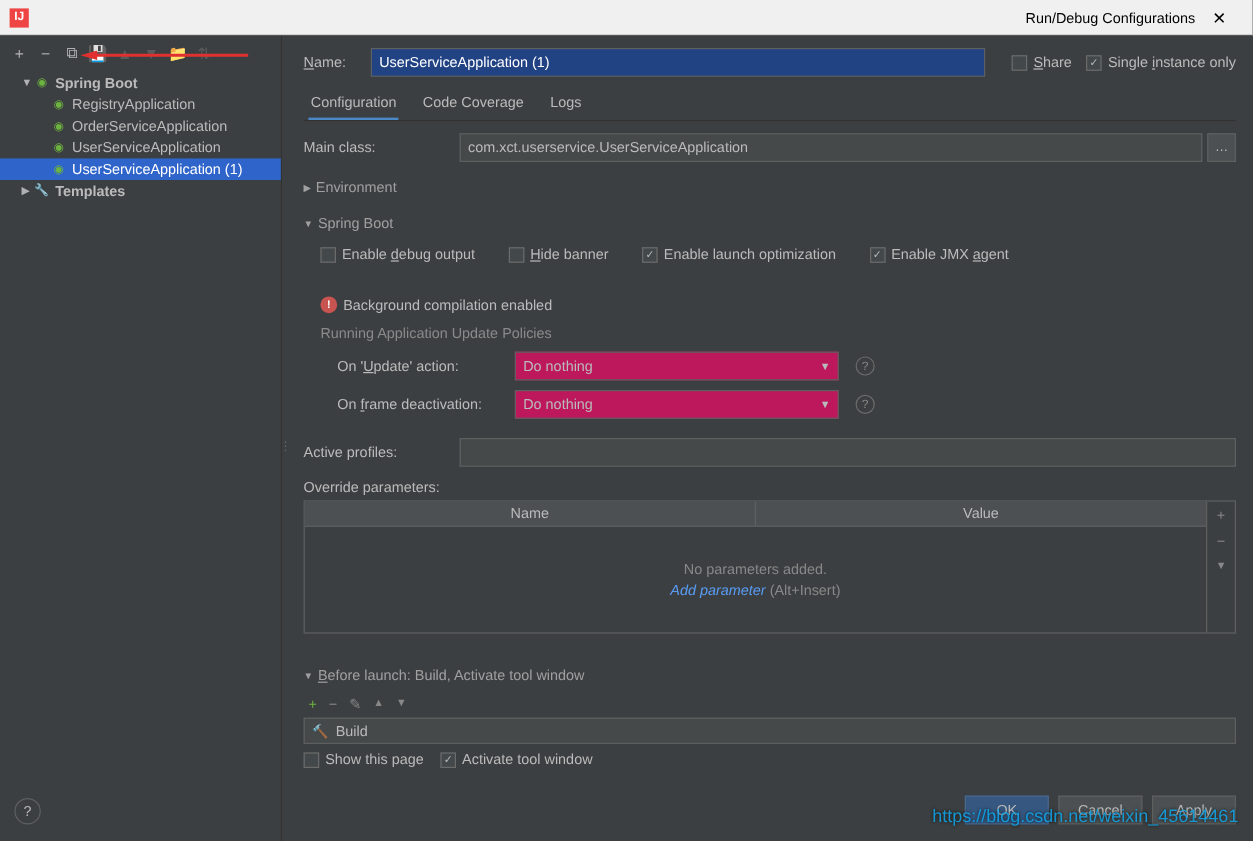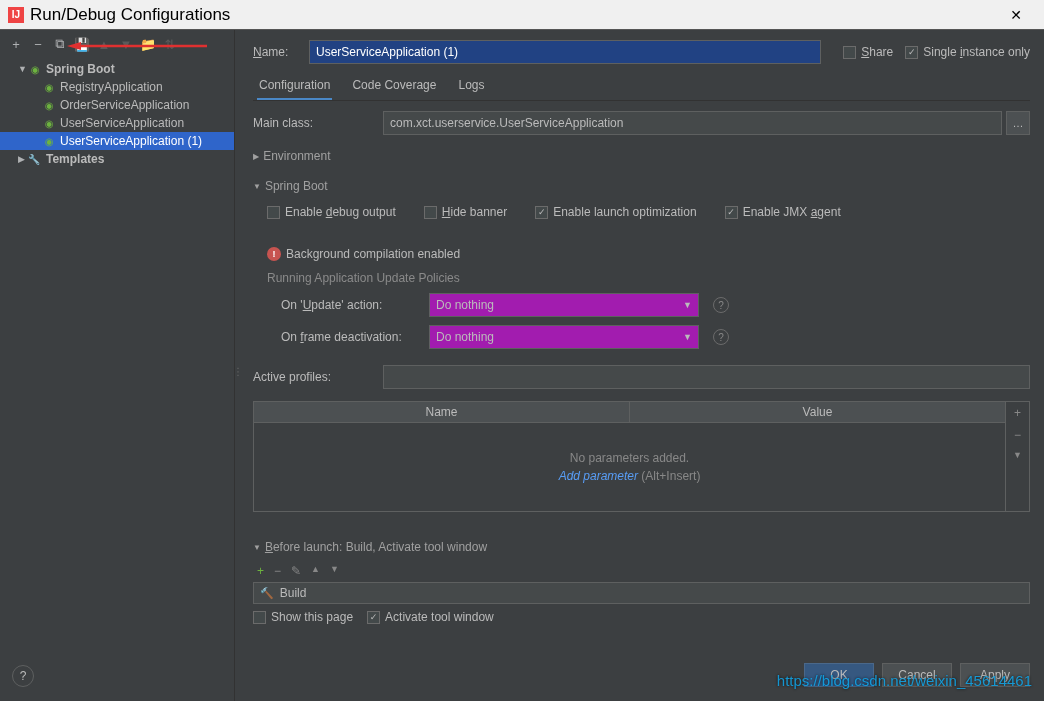--- a/index.html
+++ b/index.html
@@ -1,19 +1,19 @@
 <!DOCTYPE html>
 <html><head>
 <meta charset="utf-8">
 <style>
 * { margin: 0; padding: 0; box-sizing: border-box; font-family: "Segoe UI", Arial, sans-serif; font-size: 12px; }
 body { background: #3c3f41; color: #bbbbbb; width: 1044px; height: 701px; overflow: hidden; }
 .titlebar { height: 30px; background: #f0f0f0; color: #000; display: flex; align-items: center; padding: 0 8px; border-bottom: 1px solid #555; }
 .titlebar .icon { width: 16px; height: 16px; background: #ef4444; margin-right: 6px; display: inline-flex; align-items: center; justify-content: center; color: #fff; font-size: 10px; font-weight: bold; }
-.titlebar .title { flex: 1; font-size: 17px; }
+.titlebar .title { flex: 1; font-size: 12px; text-align: right; }
 .titlebar .close { width: 40px; text-align: center; font-size: 14px; cursor: pointer; }
 .dialog-body { display: flex; height: calc(100% - 30px); background: #3c3f41; position: relative; }
 .left-panel { width: 235px; background: #3c3f41; border-right: 1px solid #323232; display: flex; flex-direction: column; }
 .toolbar { height: 28px; display: flex; align-items: center; padding: 0 6px; gap: 2px; position: relative; }
 .toolbar .tbtn { width: 20px; height: 20px; display: inline-flex; align-items: center; justify-content: center; color: #afb1b3; cursor: pointer; font-size: 13px; }
 .toolbar .tbtn.disabled { color: #5a5a5a; }
 .arrow-annotation { position: absolute; left: 67px; top: 12px; width: 140px; height: 20px; pointer-events: none; z-index: 5; }
 .tree { flex: 1; padding-top: 2px; }
 .tree-node { display: flex; align-items: center; height: 18px; padding-left: 6px; cursor: pointer; }
 .tree-node.level1 { padding-left: 18px; }
@@ -39,21 +39,21 @@
 .text-input { flex: 1; background: #45494a; border: 1px solid #5e6060; color: #bbb; height: 24px; padding: 0 6px; }
 .browse-btn { width: 24px; height: 24px; background: #4c5052; border: 1px solid #5e6060; margin-left: 4px; display: inline-flex; align-items: center; justify-content: center; cursor: pointer; font-size: 11px; }
 .section-header { display: flex; align-items: center; gap: 4px; margin: 6px 0; color: #a0a0a0; cursor: pointer; }
 .section-header .tri { font-size: 8px; }
 .sb-options { display: flex; align-items: center; gap: 28px; margin: 6px 0 10px 14px; flex-wrap: wrap; }
 .cb-label { display: flex; align-items: center; gap: 5px; cursor: pointer; }
 .warn-icon { width: 14px; height: 14px; background: #c75450; border-radius: 50%; display: inline-flex; align-items: center; justify-content: center; color: #fff; font-size: 9px; font-weight: bold; }
 .subsection-title { margin-left: 14px; color: #8a8a8a; margin-bottom: 8px; }
 .update-row { display: flex; align-items: center; margin-left: 28px; margin-bottom: 8px; gap: 8px; }
 .update-row .ulbl { width: 140px; }
-.combo { width: 270px; height: 24px; background: #a21caf; border: 1px solid #5e6060; display: flex; align-items: center; padding: 0 6px; justify-content: space-between; cursor: pointer; }
+.combo { width: 270px; height: 24px; background: #be185d; border: 1px solid #5e6060; display: flex; align-items: center; padding: 0 6px; justify-content: space-between; cursor: pointer; }
 .combo .arrow { font-size: 9px; }
 .help-icon { width: 16px; height: 16px; border: 1px solid #6b6b6b; border-radius: 50%; display: inline-flex; align-items: center; justify-content: center; font-size: 10px; color: #888; margin-left: 6px; }
 .param-table { border: 1px solid #5e6060; margin-top: 4px; display: flex; }
 .pt-main { flex: 1; }
 .pt-header { display: flex; background: #4c5052; border-bottom: 1px solid #5e6060; }
 .pt-header div { flex: 1; text-align: center; padding: 3px; border-right: 1px solid #5e6060; }
 .pt-header div:last-child { border-right: none; }
 .pt-body { height: 88px; display: flex; flex-direction: column; align-items: center; justify-content: center; gap: 4px; color: #888; }
 .pt-body .link { color: #589df6; cursor: pointer; font-style: italic; }
 .pt-side { width: 24px; display: flex; flex-direction: column; align-items: center; padding-top: 4px; gap: 8px; border-left: 1px solid #5e6060; }
@@ -212,20 +212,21 @@
         <span class="arrow">▼</span>
       </div>
       <span class="help-icon">?</span>
     </div>
 
     <div class="form-row" style="margin-top:8px">
       <span class="lbl">Active profiles:</span>
       <input class="text-input" style="">
     </div>
 
+    <div style="margin-top:2px">Override parameters:</div>
     <div class="param-table">
       <div class="pt-main">
         <div class="pt-header">
           <div>Name</div>
           <div>Value</div>
         </div>
         <div class="pt-body">
           <span>No parameters added.</span>
           <span>
             <span class="link">Add parameter</span>

